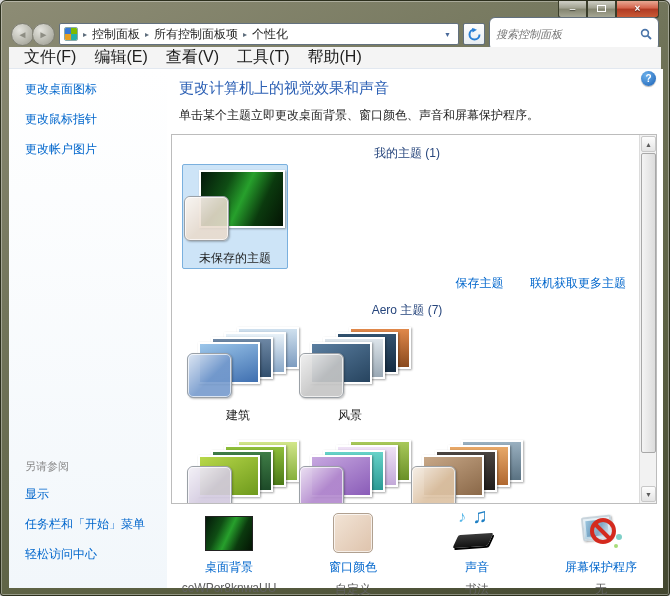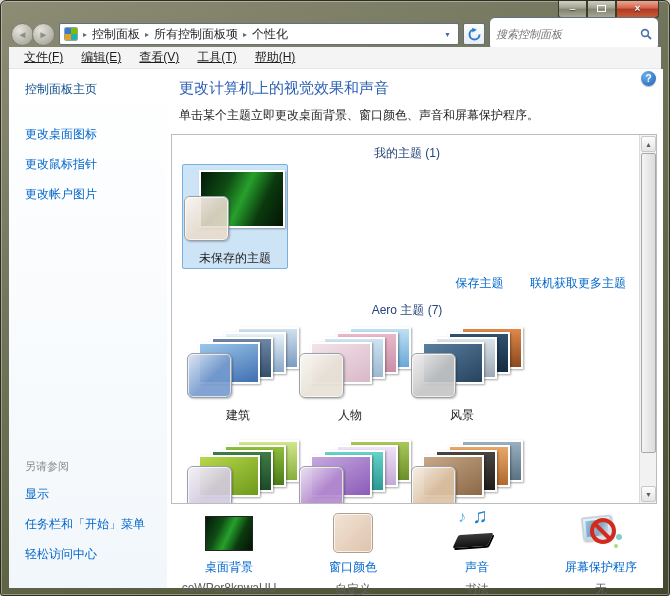--- a/index.html
+++ b/index.html
@@ -47,21 +47,21 @@
     justify-content:center; flex:0 0 auto; }
   .searchbox { flex:0 0 170px; height:34px; background:#fff; border:1px solid #62707e;
     border-radius:6px; display:flex; align-items:center; padding:0 6px; }
   .searchbox input { flex:1; border:none; outline:none; font-size:11px; font-style:italic;
     color:#8a8a8a; background:transparent; font-family:inherit; min-width:0; }
 
   
   .client { position:absolute; top:46px; left:8px; right:8px; bottom:8px; background:#fff; }
   .menubar { height:22px; background:#f4f4f4; border-bottom:1px solid #e2e8f0;
     display:flex; align-items:center; padding:0 8px; gap:4px; }
-  .menu-item { font-size:12px; color:#1e1e1e; padding:0 7px;text-decoration:underline; }
+  .menu-item { font-size:16px; color:#1e1e1e; padding:0 7px; }
   .body { display:flex; height:519px; }
 
   
   .sidebar { flex:0 0 158px; background:linear-gradient(#ffffff,#f2f7fb);
     display:flex; flex-direction:column; padding:12px 0 12px 16px; }
   .side-link { font-size:12px; color:#0066cc; margin-bottom:13px; cursor:pointer; }
   .side-home { color:#0e4c8c; margin-bottom:28px; }
   .see-also { margin-top:auto; }
   .see-also-header { font-size:11px; color:#8a8a8a; margin-bottom:12px; }
 
@@ -185,21 +185,20 @@
     <div class="menubar">
       <span class="menu-item">文件(F)</span>
       <span class="menu-item">编辑(E)</span>
       <span class="menu-item">查看(V)</span>
       <span class="menu-item">工具(T)</span>
       <span class="menu-item">帮助(H)</span>
     </div>
 
     <div class="body">
       <div class="sidebar">
-        <div class="side-link side-home">控制面板主页</div>
         <div class="side-link">更改桌面图标</div>
         <div class="side-link">更改鼠标指针</div>
         <div class="side-link">更改帐户图片</div>
         <div class="see-also">
           <div class="see-also-header">另请参阅</div>
           <div class="side-link">显示</div>
           <div class="side-link">任务栏和「开始」菜单</div>
           <div class="side-link">轻松访问中心</div>
         </div>
       </div>
@@ -237,30 +236,20 @@
                   <div class="layer" style="background: linear-gradient(rgb(207, 224, 238), rgb(125, 156, 192)); left: 51px; top: 2px; z-index: 7;"></div>
                   <div class="layer" style="background: linear-gradient(rgb(232, 241, 248), rgb(138, 168, 200)); left: 38px; top: 7px; z-index: 8;"></div>
                   <div class="layer" style="background: linear-gradient(rgb(109, 135, 164), rgb(51, 80, 110)); left: 25px; top: 12px; z-index: 9;"></div>
                   <div class="layer" style="background: linear-gradient(160deg, rgb(156, 198, 234), rgb(63, 111, 176)); left: 12px; top: 17px; z-index: 10;"></div>
                   <div class="wsq" style="background: rgba(98, 140, 198, 0.88);"></div>
                 </div>
                 <div class="tlabel">建筑</div>
               </div>
               <div class="theme-item">
                 <div class="thumb">
-                  <div class="layer" style="background: linear-gradient(rgb(191, 224, 244), rgb(106, 168, 216)); left: 51px; top: 2px; z-index: 7;"></div>
-                  <div class="layer" style="background: linear-gradient(rgb(232, 184, 200), rgb(200, 144, 168)); left: 38px; top: 7px; z-index: 8;"></div>
-                  <div class="layer" style="background: linear-gradient(rgb(207, 227, 242), rgb(157, 184, 208)); left: 25px; top: 12px; z-index: 9;"></div>
-                  <div class="layer" style="background: linear-gradient(150deg, rgb(243, 227, 234), rgb(217, 184, 200)); left: 12px; top: 17px; z-index: 10;"></div>
-                  <div class="wsq" style="background: rgba(228, 221, 208, 0.9);"></div>
-                </div>
-                <div class="tlabel">人物</div>
-              </div>
-              <div class="theme-item">
-                <div class="thumb">
                   <div class="layer" style="background: linear-gradient(rgb(224, 136, 74), rgb(138, 74, 30)); left: 51px; top: 2px; z-index: 7;"></div>
                   <div class="layer" style="background: linear-gradient(rgb(49, 81, 110), rgb(21, 44, 66)); left: 38px; top: 7px; z-index: 8;"></div>
                   <div class="layer" style="background: linear-gradient(rgb(220, 228, 234), rgb(154, 168, 180)); left: 25px; top: 12px; z-index: 9;"></div>
                   <div class="layer" style="background: linear-gradient(150deg, rgb(90, 126, 160), rgb(39, 68, 95)); left: 12px; top: 17px; z-index: 10;"></div>
                   <div class="wsq" style="background: rgba(190, 190, 190, 0.9);"></div>
                 </div>
                 <div class="tlabel">风景</div>
               </div>
             </div>
           <div class="theme-row" id="row-a2" style="margin-top:8px;">

